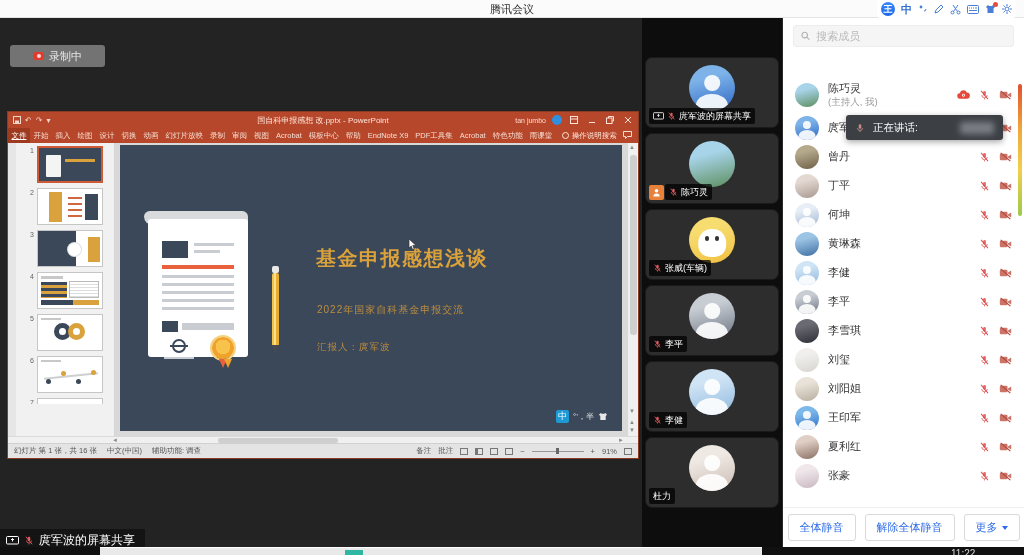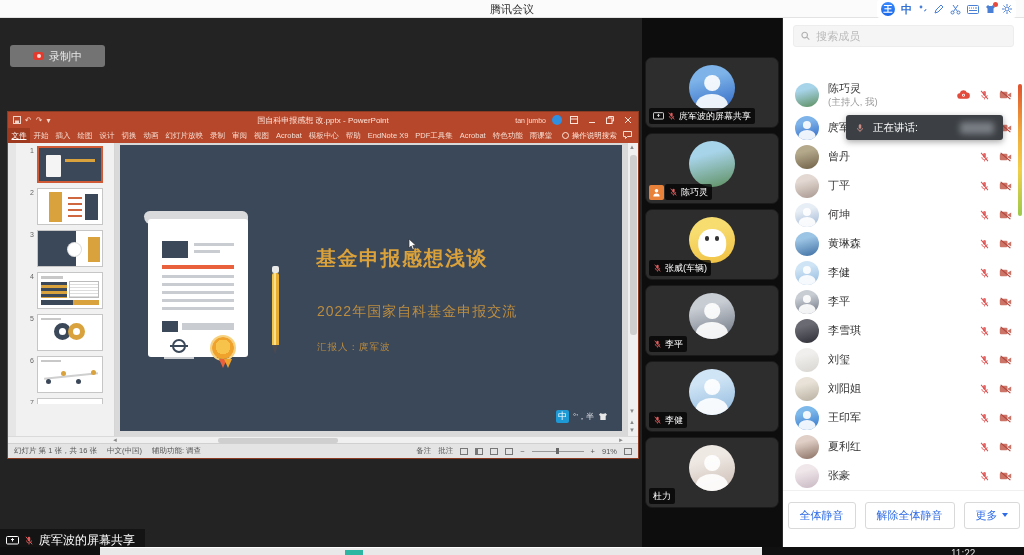--- a/index.html
+++ b/index.html
@@ -87,21 +87,21 @@
   .doc-sign::after { content:""; position:absolute; left:-4px; top:4px; width:18px; height:2px; background:#3b4859; }
   .doc-signline { position:absolute; left:16px; top:138px; width:30px; height:2px; background:#c9ccd1; }
   .rosette { position:absolute; left:64px; top:118px; width:22px; height:22px; background:radial-gradient(circle at 50% 45%,#f8c34a 0 45%,#f0a32c 45%); border-radius:50%; box-shadow:0 0 0 2px #f6d27e; }
   .rosette::before { content:""; position:absolute; left:7px; top:22px; width:0; height:0; border:4px solid transparent; border-top:9px solid #e8603c; }
   .rosette::after { content:""; position:absolute; left:12px; top:22px; width:0; height:0; border:4px solid transparent; border-top:9px solid #f0a32c; }
   .pencil { position:absolute; left:124px; top:62px; width:7px; height:72px; background:linear-gradient(90deg,#f3c44a 0 30%,#ffe08a 30% 60%,#e8ae33 60%); border-radius:2px 2px 0 0; }
   .pencil::before { content:""; position:absolute; top:-7px; left:0; width:7px; height:7px; background:#e9e9e9; border-radius:2px; }
   .pencil::after { content:""; position:absolute; bottom:-9px; left:0; width:0; height:0; border-left:3.5px solid transparent; border-right:3.5px solid transparent; border-top:9px solid #4a4a50; }
 
   .slide-title { position:absolute; left:196px; top:100px; font-size:20px; font-weight:bold; color:#dba23b; letter-spacing:1.5px; }
-  .slide-sub { position:absolute; left:197px; top:158px; font-size:14px; color:#bd8d3f; letter-spacing:1px; }
+  .slide-sub { position:absolute; left:197px; top:158px; font-size:10px; color:#bd8d3f; letter-spacing:1px; }
   .slide-presenter { position:absolute; left:197px; top:196px; font-size:9.5px; color:#bd8d3f; letter-spacing:1px; }
   .cursor { position:absolute; left:288px; top:92px; }
 
   .slide-ime { position:absolute; right:14px; bottom:8px; display:flex; align-items:center; gap:4px; }
   .sime-zh { width:13px; height:13px; background:#1d9ad6; border-radius:2px; color:#fff; font-size:9px; line-height:13px; text-align:center; }
   .sime-txt { color:#dfe3e8; font-size:8px; }
 
   .vscroll { width:11px; background:#f0f0f0; border-left:1px solid #d8d8d8; position:relative; flex:none; }
   .vs-up { position:absolute; top:1px; left:1px; font-size:6px; color:#888; }
   .vs-thumb { position:absolute; top:12px; left:2px; width:7px; height:180px; background:#cfcfcf; border-radius:3px; }
@@ -159,21 +159,21 @@
   .m-name { font-size:11px; color:#333; }
   .m-sub { font-size:9.5px; color:#9a9a9a; }
   .m-icons { margin-left:auto; display:flex; align-items:center; gap:9px; }
 
   .p-scroll { position:absolute; right:2px; top:66px; width:4px; height:132px; border-radius:2px; background:linear-gradient(180deg,#e0512e 0%,#f0a83c 35%,#f2cf4a 65%,#9cc94a 100%); }
 
   .toast { position:absolute; left:63px; top:97px; width:157px; height:25px; background:#3c4045; border-radius:3px; box-shadow:0 2px 6px rgba(0,0,0,.35); display:flex; align-items:center; gap:8px; padding:0 9px; z-index:5;text-align:right; }
   .toast-label { color:#fff; font-size:10.5px; white-space:nowrap; }
   .toast-blur { width:34px; height:12px; background:#8a8f96; border-radius:3px; filter:blur(3px); margin-left:auto; opacity:.8; }
 
-  .p-footer { position:absolute; left:0; right:0; bottom:8px; height:49px; background:#fff; border-top:1px solid #f0f0f0; display:flex; align-items:center; justify-content:center; gap:9px;font-family:Liberation Serif, serif; }
+  .p-footer { position:absolute; left:0; right:0; bottom:0; height:40px; background:#fff; border-top:1px solid #f0f0f0; display:flex; align-items:center; justify-content:center; gap:9px;font-family:Liberation Serif, serif; }
   .f-btn { border:1px solid #d9d9d9; border-radius:3px; background:#fff; color:#2e6be6; font-size:11px; padding:5px 11px; display:flex; align-items:center; gap:4px; font-family:inherit; }
   .f-caret { width:0; height:0; border-left:3.5px solid transparent; border-right:3.5px solid transparent; border-top:4.5px solid #2e6be6; }
 
   
   .taskbar { position:absolute; left:0; bottom:0; width:1024px; height:8px; background:#101010; z-index:40; overflow:hidden; }
   .task-win { position:absolute; left:100px; top:0; width:662px; height:8px; background:#e9e9e9; border-top:1px solid #fff; }
   .task-accent { position:absolute; left:345px; top:3px; width:18px; height:5px; background:#2fb6a3; }
   .task-time { position:absolute; left:951px; top:1px; color:#d8d8d8; font-size:10px; }
 </style>
 </head>

